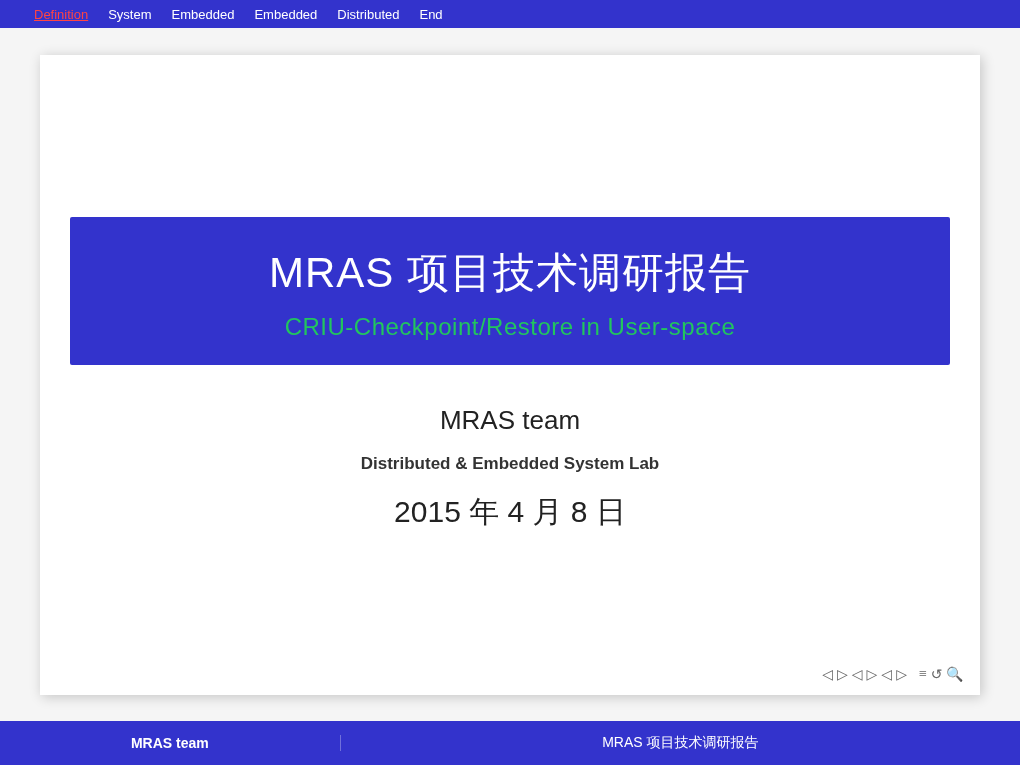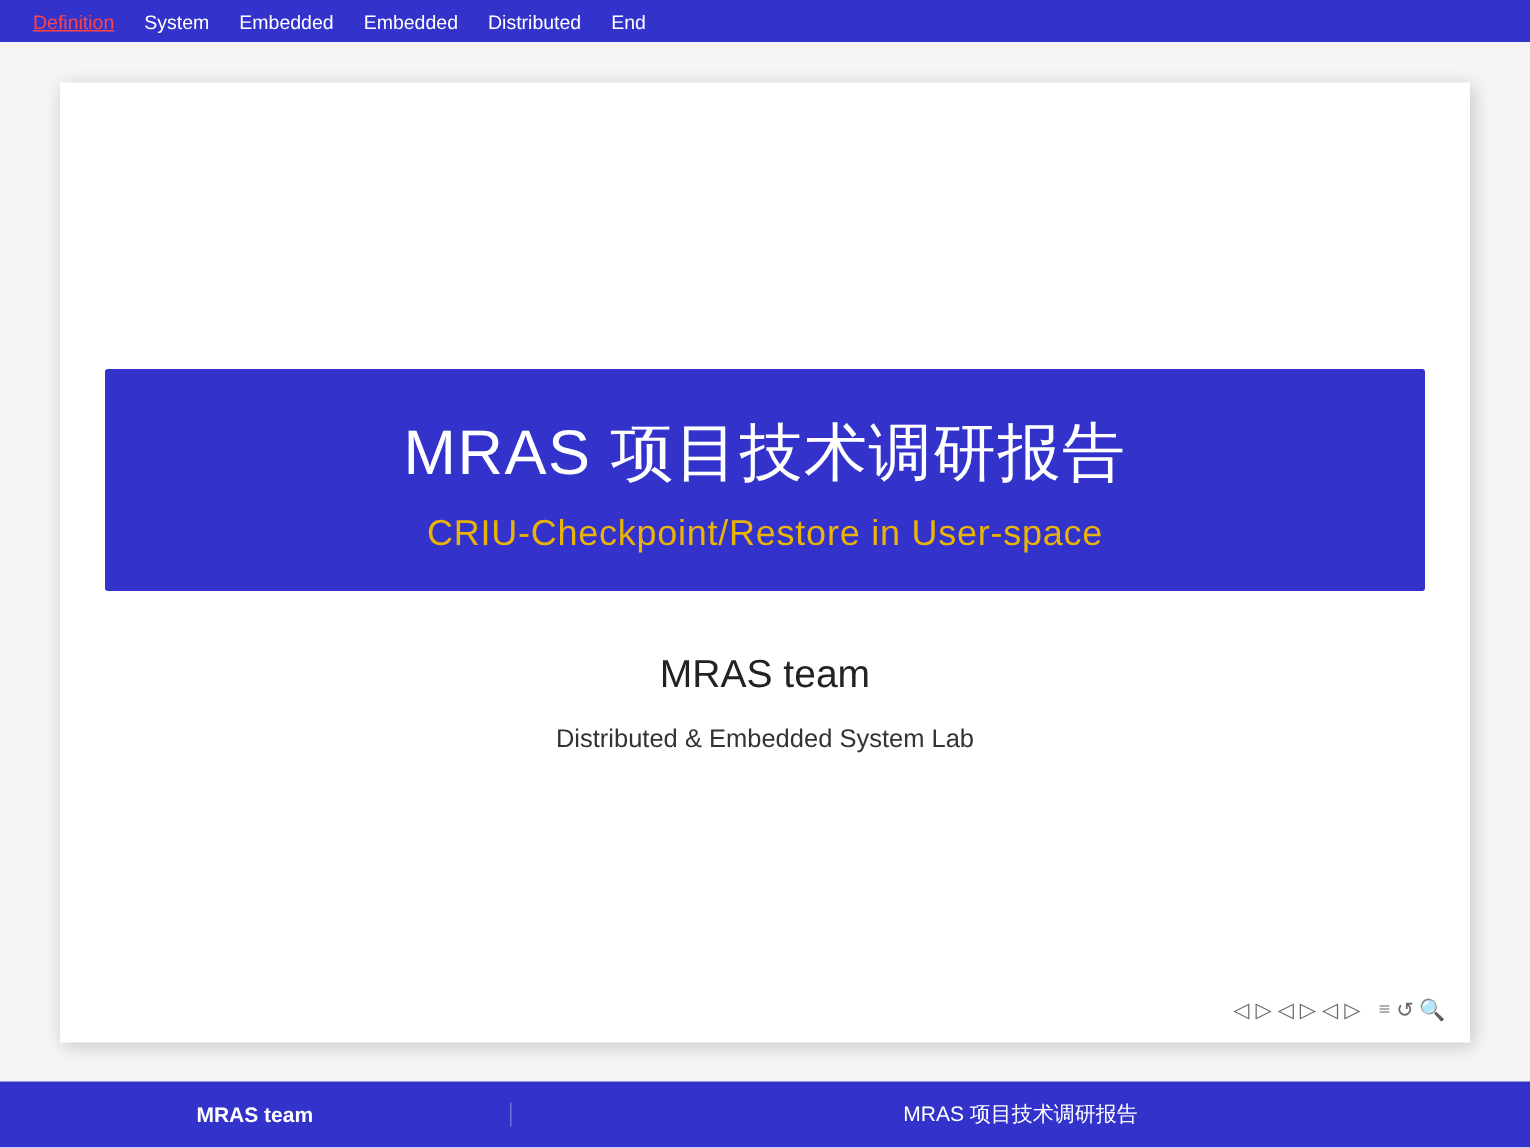--- a/index.html
+++ b/index.html
@@ -17,21 +17,21 @@
       position: relative;
     }
 
     
     #topbar {
       width: 100%;
       height: 28px;
       background: #3333cc;
       display: flex;
       align-items: center;
-      padding: 0 12px;
+      padding: 0 24px;
       gap: 0;
     }
 
     .nav-item {
       color: #fff;
       font-size: 13px;
       padding: 4px 10px;
       cursor: pointer;
       font-family: 'Helvetica Neue', Arial, sans-serif;
     }
@@ -77,21 +77,21 @@
       font-size: 42px;
       color: #fff;
       font-family: 'Helvetica Neue', Arial, sans-serif;
       font-weight: 400;
       margin-bottom: 12px;
       letter-spacing: 1px;
     }
 
     #subtitle {
       font-size: 24px;
-      color: #eab308;
+      color: #22c55e;
       font-family: 'Helvetica Neue', Arial, sans-serif;
       font-weight: 300;
       letter-spacing: 0.5px;
     }
 
     
     #info-section {
       text-align: center;
       display: flex;
       flex-direction: column;
@@ -103,21 +103,21 @@
       font-size: 26px;
       color: #222;
       font-family: 'Helvetica Neue', Arial, sans-serif;
       font-weight: 400;
     }
 
     #lab {
       font-size: 17px;
       color: #333;
       font-family: 'Helvetica Neue', Arial, sans-serif;
-      font-weight: 400;
+      font-weight: 700;
     }
 
     #date {
       font-size: 30px;
       color: #222;
       font-family: 'Helvetica Neue', Arial, sans-serif;
       font-weight: 400;
     }
 
     
@@ -192,20 +192,21 @@
   <div id="slide">
 
     <div id="title-block">
       <div id="main-title">MRAS 项目技术调研报告</div>
       <div id="subtitle">CRIU-Checkpoint/Restore in User-space</div>
     </div>
 
     <div id="info-section">
       <div id="author">MRAS team</div>
       <div id="lab">Distributed &amp; Embedded System Lab</div>
+      <div id="date">2015 年 4 月 8 日</div>
     </div>
 
     <div id="slide-nav">
       <span class="nav-arrow">◁</span>
       <span class="nav-arrow">▷</span>
       <span class="nav-arrow"> ◁</span>
       <span class="nav-arrow">▷</span>
       <span class="nav-arrow"> ◁</span>
       <span class="nav-arrow">▷</span>
       <span class="nav-arrow" style="margin-left:8px;">≡</span>

